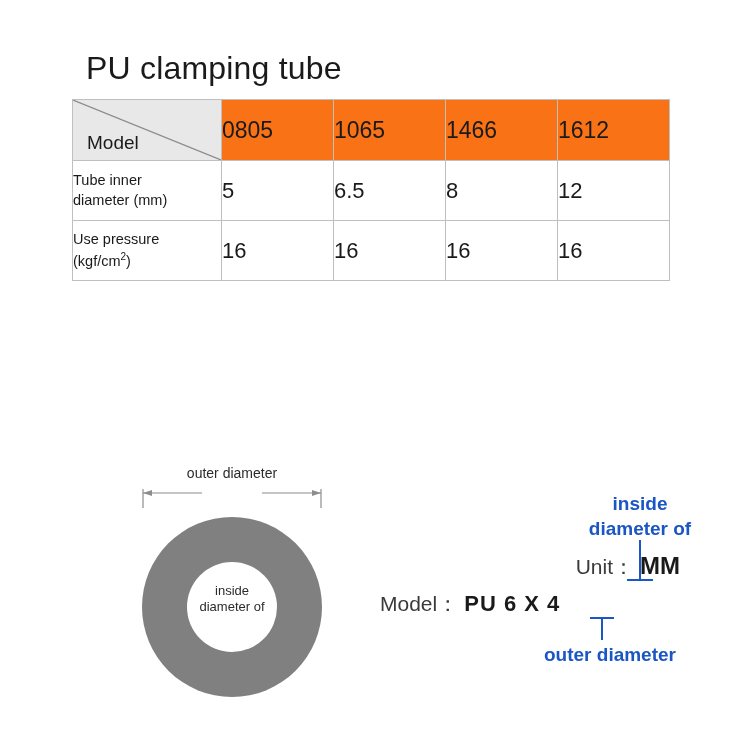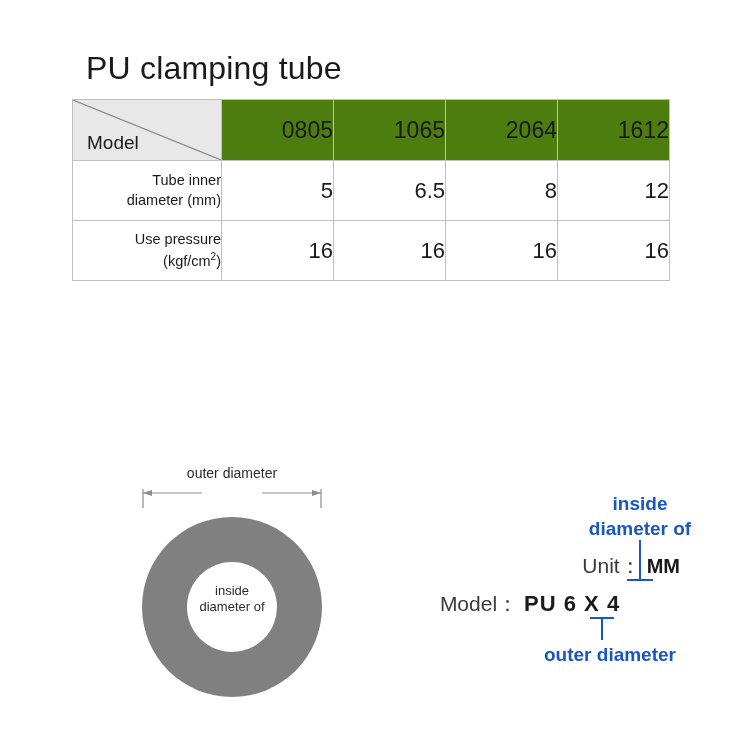--- a/index.html
+++ b/index.html
@@ -30,32 +30,32 @@
   
   .spec-table {
     position: absolute;
     left: 72px;
     top: 99px;
     border-collapse: collapse;
     table-layout: fixed;
   }
   .spec-table td {
     border: 1px solid #bfbfbf;
-    text-align: right;
+    text-align: left;
     vertical-align: middle;
     padding: 0;
   }
   .col-head { width: 148px; }
   .col-val  { width: 111px; }
 
   .row-header td { height: 60px; }
   .row-body   td { height: 59px; }
 
   .hdr-cell {
-    background: #4d7c0f;
+    background: #f97316;
     font-size: 23px;
     color: #1a1a1a;
   }
   .corner-cell {
     background: #e8e8e8;
     position: relative;
   }
   .corner-cell .diag {
     position: absolute;
     inset: 0;
@@ -175,28 +175,28 @@
     top: 112px;
     width: 300px;
     text-align: right;
     font-size: 21px;
     color: #3a3a3a;
   }
   .legend .unit-row .val {
     color: #1a1a1a;
     font-weight: bold;
     margin-left: 6px;
-    font-size: 20px;
+    font-size: 24px;
   }
   .legend .model-row {
     position: absolute;
     left: 0;
     top: 150px;
     width: 300px;
-    text-align: center;
+    text-align: left;
     font-size: 21px;
     color: #3a3a3a;
   }
   .legend .model-row .val {
     color: #1a1a1a;
     font-weight: bold;
     margin-left: 6px;
     font-size: 22px;
     letter-spacing: 1px;
   }
@@ -217,21 +217,21 @@
   <tbody>
       <tr class="row-header">
     <td class="corner-cell col-head">
       <svg class="diag" viewBox="0 0 148 60" preserveAspectRatio="none">
         <line x1="0" y1="0" x2="148" y2="60" stroke="#8c8c8c" stroke-width="1.2"></line>
       </svg>
       <span class="model-label">Model</span>
     </td>
     <td class="hdr-cell col-val">0805</td>
     <td class="hdr-cell col-val">1065</td>
-    <td class="hdr-cell col-val">2064</td>
+    <td class="hdr-cell col-val">1466</td>
     <td class="hdr-cell col-val">1612</td>
   </tr>
 
 
   <tr class="row-body">
     <td class="label-cell col-head">
       <div>Tube inner</div>
       <div>diameter (mm)</div>
     </td>
     <td class="value-cell col-val">5</td>

